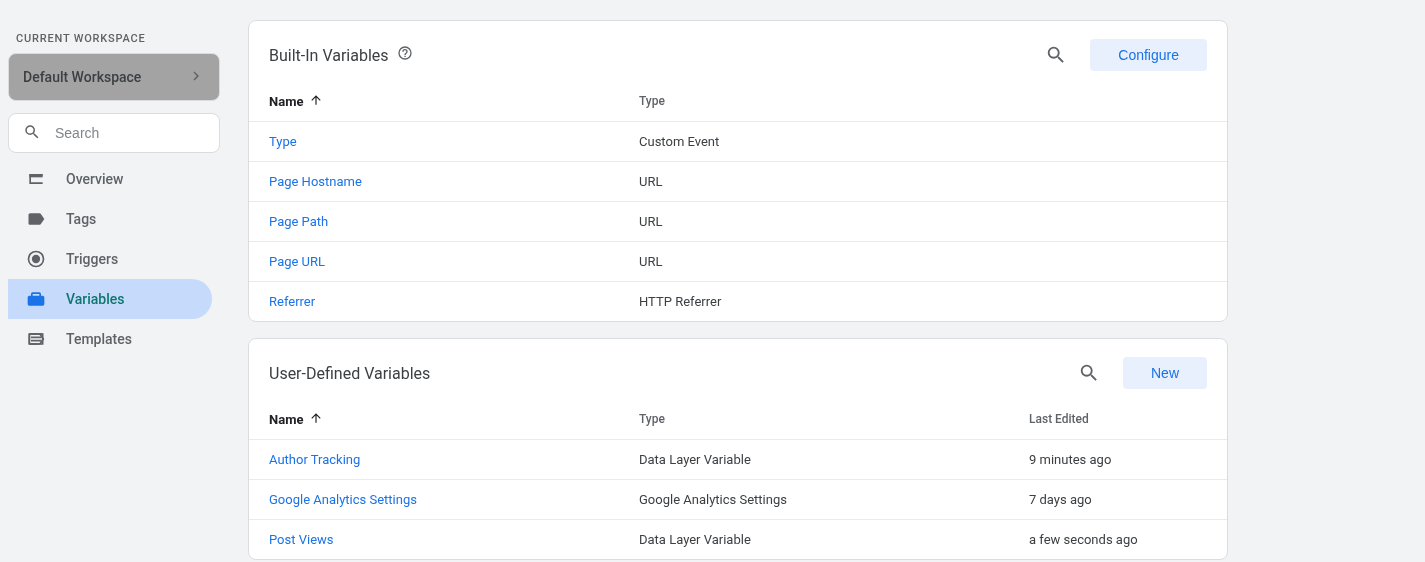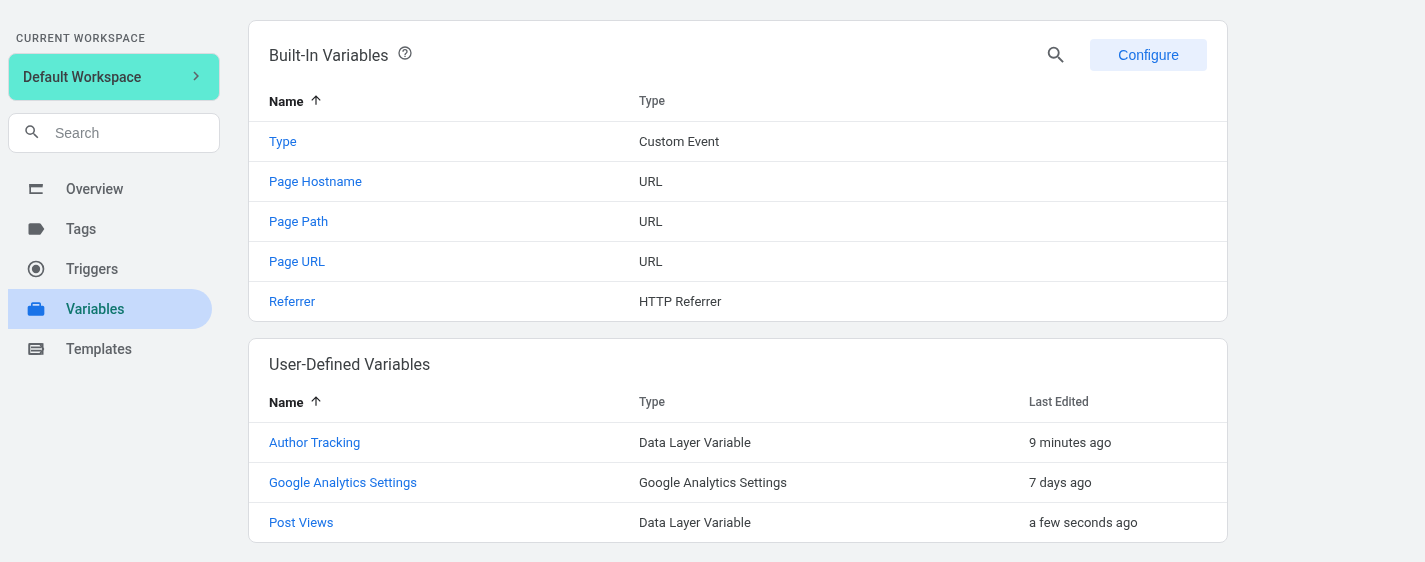--- a/index.html
+++ b/index.html
@@ -20,42 +20,42 @@
   }
   .ws-label {
     font-size: 11px;
     letter-spacing: 0.8px;
     color: #5f6368;
     font-weight: 500;
     padding: 4px 8px 8px 8px;
     margin-top: 16px;
   }
   .ws-selector {
-    background: #5eead4;
+    background: #a3a3a3;
     border: 1px solid #dadce0;
     border-radius: 8px;
     height: 48px;
     display: flex;
     align-items: center;
     justify-content: space-between;
     padding: 0 14px;
     margin: 0 0 12px 0;
     cursor: pointer;
   }
   .ws-selector .ws-name { font-size: 14px; color: #3c4043; font-weight: 500;}
   .search-box {
     background: #fff;
     border: 1px solid #dadce0;
     border-radius: 8px;
     height: 40px;
     display: flex;
     align-items: center;
     padding: 0 14px;
     gap: 14px;
-    margin-bottom: 16px;
+    margin-bottom: 6px;
   }
   .search-box input {
     border: none; outline: none; font-size: 14px; width: 100%;
     color: #5f6368; background: transparent;
   }
   .search-box input::placeholder { color: #80868b; }
   .nav { list-style: none; }
   .nav-item {
     display: flex; align-items: center; gap: 20px;
     height: 40px; padding: 0 18px;
@@ -271,20 +271,28 @@
         <div class="trow cols-2">
           <div class="td link">Referrer</div>
           <div class="td">HTTP Referrer</div>
         </div>
       </div>
     </section>
 
     <section class="card">
       <div class="card-header">
         <div class="card-title">User-Defined Variables</div>
+        <div class="card-actions">
+          <div class="icon-btn">
+            <svg width="22" height="22" viewBox="0 0 24 24" fill="#5f6368">
+                <path d="M15.5 14h-.79l-.28-.27A6.471 6.471 0 0016 9.5 6.5 6.5 0 109.5 16c1.61 0 3.09-.59 4.23-1.57l.27.28v.79l5 4.99L20.49 19l-4.99-5zm-6 0C7.01 14 5 11.99 5 9.5S7.01 5 9.5 5 14 7.01 14 9.5 11.99 14 9.5 14z"></path>
+              </svg>
+          </div>
+          <button class="btn">New</button>
+        </div>
       </div>
       <div class="table">
         <div class="thead cols-3">
           <div class="th sort">
             <span>Name</span>
             <span>
               <svg width="14" height="14" viewBox="0 0 24 24" fill="#202124">
                   <path d="M4 12l1.41 1.41L11 7.83V20h2V7.83l5.58 5.59L20 12l-8-8z"></path>
                 </svg>
             </span>

